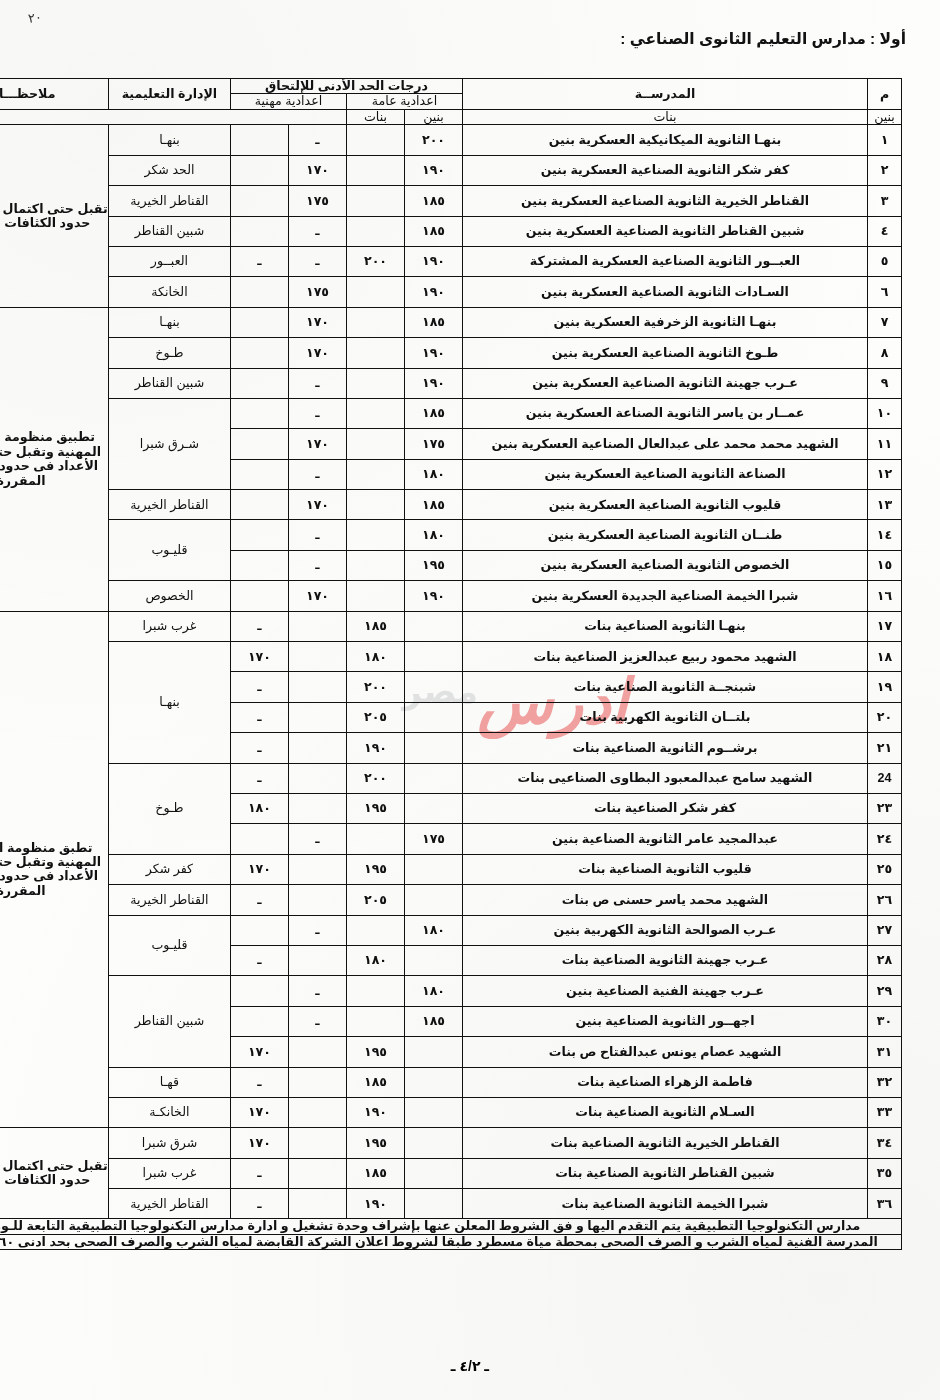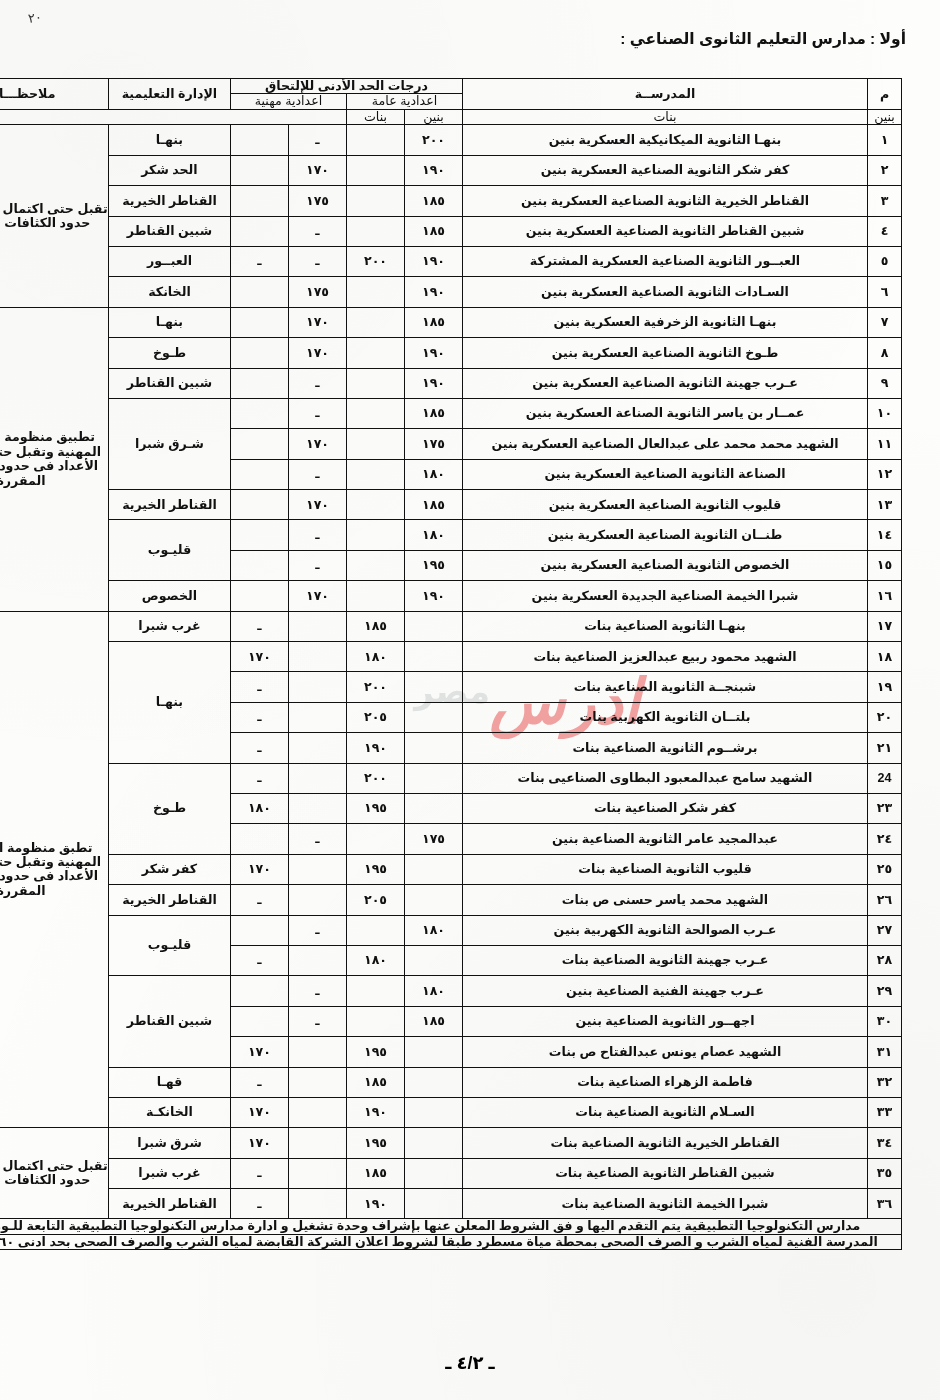--- a/index.html
+++ b/index.html
@@ -96,21 +96,21 @@
   td.num {
     font-size: 12.6px;
     font-weight: bold;
   }
   td.grade {
     font-weight: bold;
     font-size: 13px;
     letter-spacing: 0.5px;
   }
   td.admin {
-    font-weight: bold;
+    font-weight: normal;
     font-size: 13.6px;
   }
   td.notes {
     font-weight: bold;
     font-size: 13.6px;
     line-height: 1.5;
     padding: 4px 6px;
   }
   tbody tr { height: 30.4px; }
 
@@ -120,29 +120,29 @@
     font-weight: bold;
     padding: 5px 8px;
     line-height: 1.35;
   }
   .page-number {
     position: absolute;
     bottom: 26px;
     left: 0;
     right: 0;
     text-align: center;
-    font-size: 18px;
+    font-size: 14px;
     font-weight: bold;
     letter-spacing: 1px;
   }
   
   .watermark {
     position: absolute;
     top: 665px;
-    right: 300px;
+    right: 312px;
     width: 340px;
     height: 90px;
     pointer-events: none;
     opacity: 0.55;
   }
   .watermark .wm-red {
     position: absolute;
     font-size: 62px;
     font-weight: bold;
     color: #e02020;

